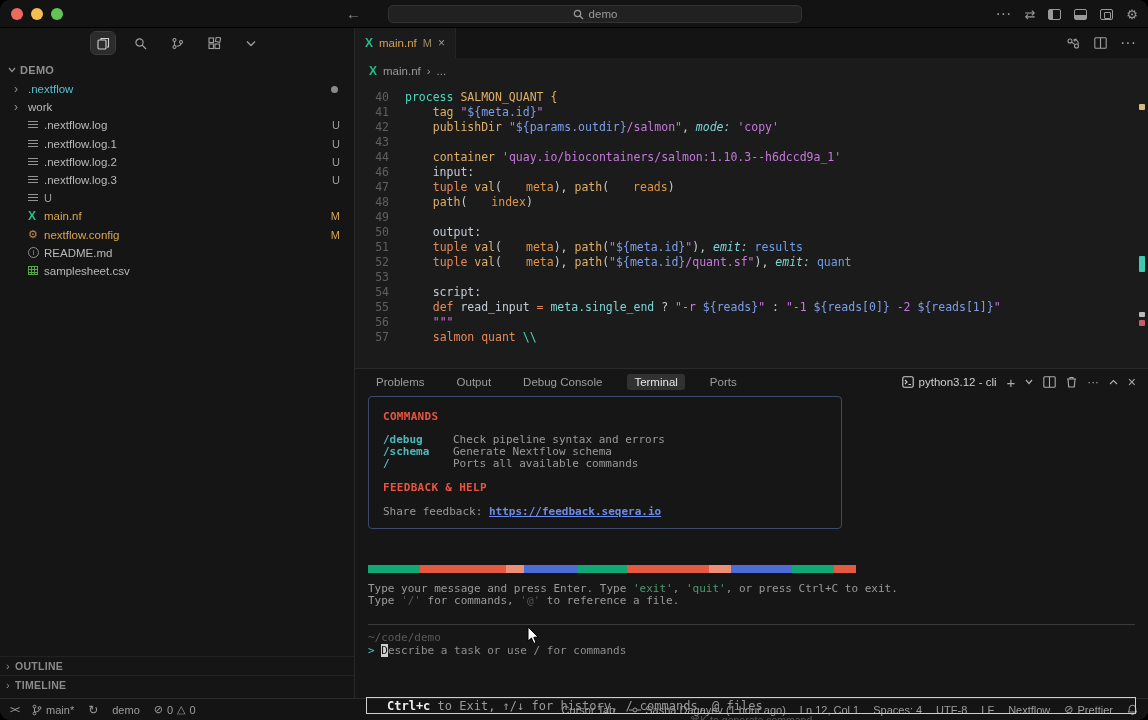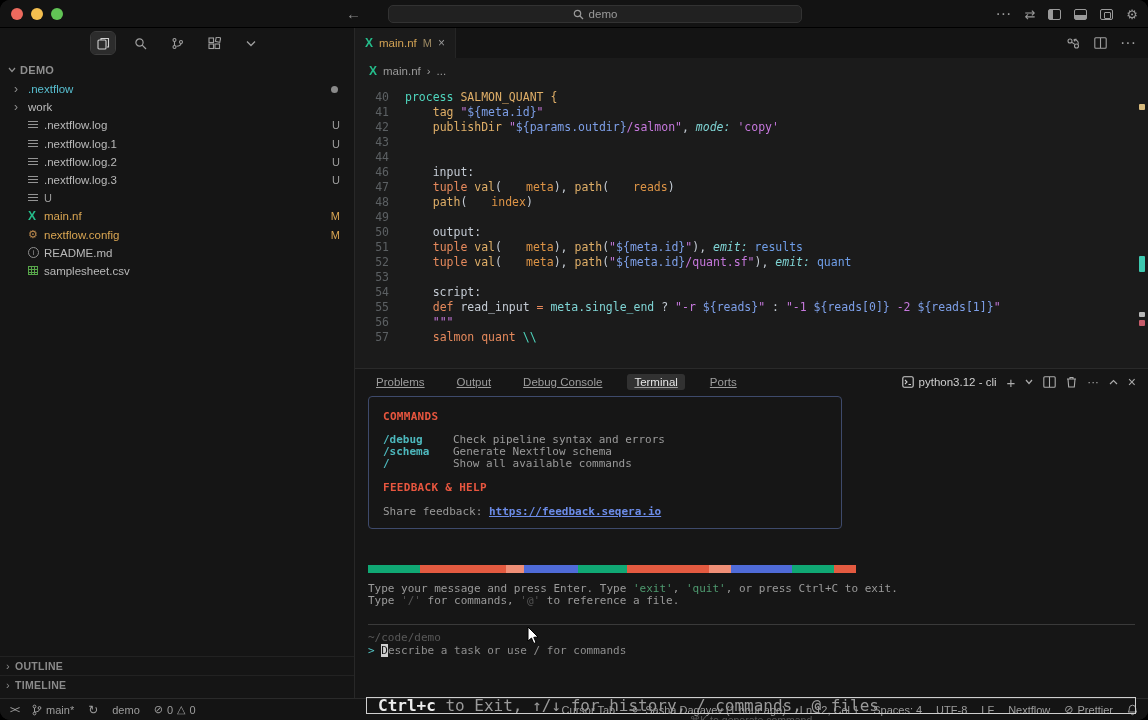--- a/index.html
+++ b/index.html
@@ -60,21 +60,21 @@
   .cline .ln { width:34px; flex:0 0 34px; text-align:right; color:#5c6063; padding-right:0; }
   .cline .ctext { padding-left:16px; }
   .seg-kw { color:#4fd6be; } .seg-kw2 { color:#e5895c; } .seg-fn { color:#e0af68; }
   .seg-str { color:#c678dd; } .seg-interp { color:#7d9fe8; } .seg-ital { color:#7fd4d4; font-style:italic; }
   .seg-emit { color:#6f9ee8; } .seg-txt { color:#c4cbd4; } .seg-arg { color:#dd9446;padding-left:24px; }
   .seg-op { color:#e5895c; } .seg-prop { color:#7fd4d4; } .seg-brace { color:#e0af68; }
   .ruler-mark { position:absolute; right:3px; width:6px; border-radius:1px; }
 
   
   .panel { position:relative; height:330px; flex:0 0 330px; background:#161616; border-top:1px solid #2a2a2a; font-size:11.5px; }
-  .ptabs { height:26px; display:flex; align-items:center; gap:18px; padding-left:14px; color:#9d9d9d;text-decoration:underline; }
+  .ptabs { height:26px; display:flex; align-items:center; gap:18px; padding-left:14px; color:#9d9d9d; }
   .ptab { padding:2px 7px; border-radius:3px; }
   .ptab.active { background:#313131; color:#e6e6e6; }
   .ptools { position:absolute; right:12px; top:0; height:26px; display:flex; align-items:center; gap:10px; color:#ababab; }
   .ptools .shell { display:flex; align-items:center; gap:5px; font-size:11.5px; color:#cfcfcf; }
   .term { position:absolute; left:0; top:26px; right:0; bottom:0; font-family:"DejaVu Sans Mono", monospace; font-size:11px; }
   .cmdbox { position:absolute; left:13px; top:1px; width:474px; height:133px; border:1px solid #3e4a6b; border-radius:4px; padding:13px 0 0 14px; }
   .cmd-title { color:#e8563f; font-weight:700; letter-spacing:.3px; }
   .cmdrow { display:flex; height:12px; line-height:12px; }
   .cmdrow .c { width:70px; color:#4db8bd; font-weight:700; }
   .cmdrow .d { color:#9a9a9a; }
@@ -82,21 +82,21 @@
   .fb-link { color:#6c8ce8; font-weight:700; text-decoration:underline; }
   .stripe { position:absolute; left:13px; top:170px; width:488px; height:8px; display:flex; }
   .stripe div { height:8px; }
   .tmsg { position:absolute; left:13px; line-height:12px; white-space:pre; }
   .m-g { color:#9a9a9a; } .m-q { color:#4e9a6f; } .m-d { color:#555555; }
   .thr { position:absolute; left:13px; top:229px; width:767px; border-top:1px solid #3a3a3a; }
   .cwd { position:absolute; left:13px; top:236px; color:#585858; }
   .promptline { position:absolute; left:13px; top:249px; color:#8f8f8f; white-space:pre; }
   .promptline .pch { color:#56c8c8; }
   .pcursor { background:#cfcfcf; color:#161616; }
-  .hintbox { position:absolute; left:11px; top:302px; width:770px; height:17px; border:1px solid #cfcfcf; display:flex; align-items:center; padding-left:11px; font-size:16px; color:#9a9a9a; white-space:pre; }
+  .hintbox { position:absolute; left:11px; top:302px; width:770px; height:17px; border:1px solid #cfcfcf; display:flex; align-items:center; padding-left:20px; font-size:12px; color:#9a9a9a; white-space:pre; }
   .hintbox b { color:#ededed; }
   .kbdhint { position:absolute; left:11px; top:319px; width:770px; text-align:center; font-size:10.5px; color:#5a5a5a; font-family:"Liberation Sans",sans-serif; }
 
   
   .statusbar { height:22px; flex:0 0 22px; background:#141414; border-top:1px solid #2a2a2a; display:flex; align-items:center; font-size:11px; color:#9d9d9d; padding:0 10px; gap:14px; }
   .sb-item { display:flex; align-items:center; gap:4px; white-space:nowrap; }
   .sb-right { margin-left:auto; display:flex; align-items:center; gap:14px; }
   .remote-gl { font-family:"DejaVu Sans Mono",monospace; letter-spacing:-2px; font-size:10px; }
 
   
@@ -294,21 +294,21 @@
         <span class="nf-x">X</span>
         <span>main.nf</span>
         <span>›</span>
         <span>...</span>
       </div>
       <div class="code">
           <div class="cline"><span class="ln">40</span><span class="ctext"><span class="seg-kw">process </span><span class="seg-fn">SALMON_QUANT </span><span class="seg-brace">{</span></span></div>
           <div class="cline"><span class="ln">41</span><span class="ctext"><span class="seg-txt">    </span><span class="seg-fn">tag </span><span class="seg-str">"</span><span class="seg-interp">${meta.id}</span><span class="seg-str">"</span></span></div>
           <div class="cline"><span class="ln">42</span><span class="ctext"><span class="seg-txt">    </span><span class="seg-fn">publishDir </span><span class="seg-str">"</span><span class="seg-interp">${params.outdir}</span><span class="seg-str">/salmon"</span><span class="seg-txt">, </span><span class="seg-ital">mode:</span><span class="seg-txt"> </span><span class="seg-str">'copy'</span></span></div>
           <div class="cline"><span class="ln">43</span><span class="ctext"></span></div>
-          <div class="cline"><span class="ln">44</span></div>
+          <div class="cline"><span class="ln">44</span><span class="ctext"><span class="seg-txt">    </span><span class="seg-fn">container </span><span class="seg-str">'quay.io/biocontainers/salmon:1.10.3--h6dccd9a_1'</span></span></div>
           <div class="cline"><span class="ln">46</span><span class="ctext"><span class="seg-txt">    input:</span></span></div>
           <div class="cline"><span class="ln">47</span><span class="ctext"><span class="seg-txt">    </span><span class="seg-kw2">tuple </span><span class="seg-fn">val</span><span class="seg-txt">(</span><span class="seg-arg">meta</span><span class="seg-txt">), </span><span class="seg-fn">path</span><span class="seg-txt">(</span><span class="seg-arg">reads</span><span class="seg-txt">)</span></span></div>
           <div class="cline"><span class="ln">48</span><span class="ctext"><span class="seg-txt">    </span><span class="seg-fn">path</span><span class="seg-txt">(</span><span class="seg-arg">index</span><span class="seg-txt">)</span></span></div>
           <div class="cline"><span class="ln">49</span><span class="ctext"></span></div>
           <div class="cline"><span class="ln">50</span><span class="ctext"><span class="seg-txt">    output:</span></span></div>
           <div class="cline"><span class="ln">51</span><span class="ctext"><span class="seg-txt">    </span><span class="seg-kw2">tuple </span><span class="seg-fn">val</span><span class="seg-txt">(</span><span class="seg-arg">meta</span><span class="seg-txt">), </span><span class="seg-fn">path</span><span class="seg-txt">(</span><span class="seg-str">"</span><span class="seg-interp">${meta.id}</span><span class="seg-str">"</span><span class="seg-txt">), </span><span class="seg-ital">emit:</span><span class="seg-txt"> </span><span class="seg-emit">results</span></span></div>
           <div class="cline"><span class="ln">52</span><span class="ctext"><span class="seg-txt">    </span><span class="seg-kw2">tuple </span><span class="seg-fn">val</span><span class="seg-txt">(</span><span class="seg-arg">meta</span><span class="seg-txt">), </span><span class="seg-fn">path</span><span class="seg-txt">(</span><span class="seg-str">"</span><span class="seg-interp">${meta.id}</span><span class="seg-str">/quant.sf"</span><span class="seg-txt">), </span><span class="seg-ital">emit:</span><span class="seg-txt"> </span><span class="seg-emit">quant</span></span></div>
           <div class="cline"><span class="ln">53</span><span class="ctext"></span></div>
           <div class="cline"><span class="ln">54</span><span class="ctext"><span class="seg-txt">    script:</span></span></div>
           <div class="cline"><span class="ln">55</span><span class="ctext"><span class="seg-txt">    </span><span class="seg-kw2">def </span><span class="seg-txt">read_input </span><span class="seg-op">= </span><span class="seg-prop">meta.single_end </span><span class="seg-txt">? </span><span class="seg-str">"-r </span><span class="seg-interp">${reads}</span><span class="seg-str">"</span><span class="seg-txt"> : </span><span class="seg-str">"-1 </span><span class="seg-interp">${reads[0]}</span><span class="seg-str"> -2 </span><span class="seg-interp">${reads[1]}</span><span class="seg-str">"</span></span></div>
@@ -362,21 +362,21 @@
                 <div class="cmdrow">
                   <span class="c">/debug</span>
                   <span class="d">Check pipeline syntax and errors</span>
                 </div>
                 <div class="cmdrow">
                   <span class="c">/schema</span>
                   <span class="d">Generate Nextflow schema</span>
                 </div>
                 <div class="cmdrow">
                   <span class="c">/</span>
-                  <span class="d">Show all available commands</span>
+                  <span class="d">Ports all available commands</span>
                 </div>
               </div>
             <div style="height:11px;"></div>
             <div class="cmd-title">FEEDBACK &amp; HELP</div>
             <div style="height:11px;"></div>
             <div class="fb-line"><span>Share feedback: </span><span class="fb-link">https://feedback.seqera.io</span></div>
           </div>
           <div class="stripe" id="stripe">
               <div style="width: 53px; background: rgb(16, 168, 116);"></div>
               <div style="width: 87px; background: rgb(227, 90, 64);"></div>

